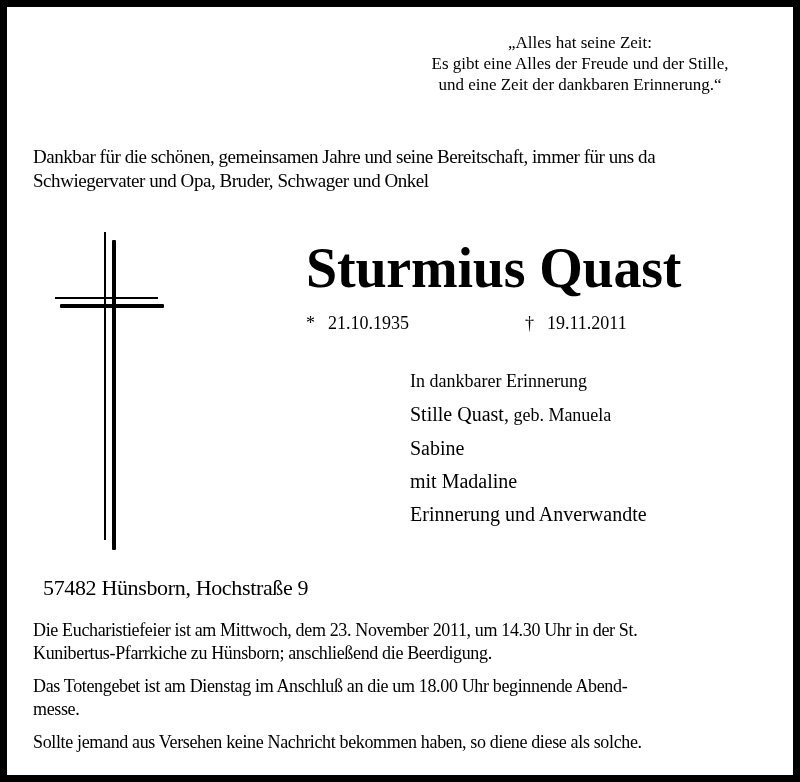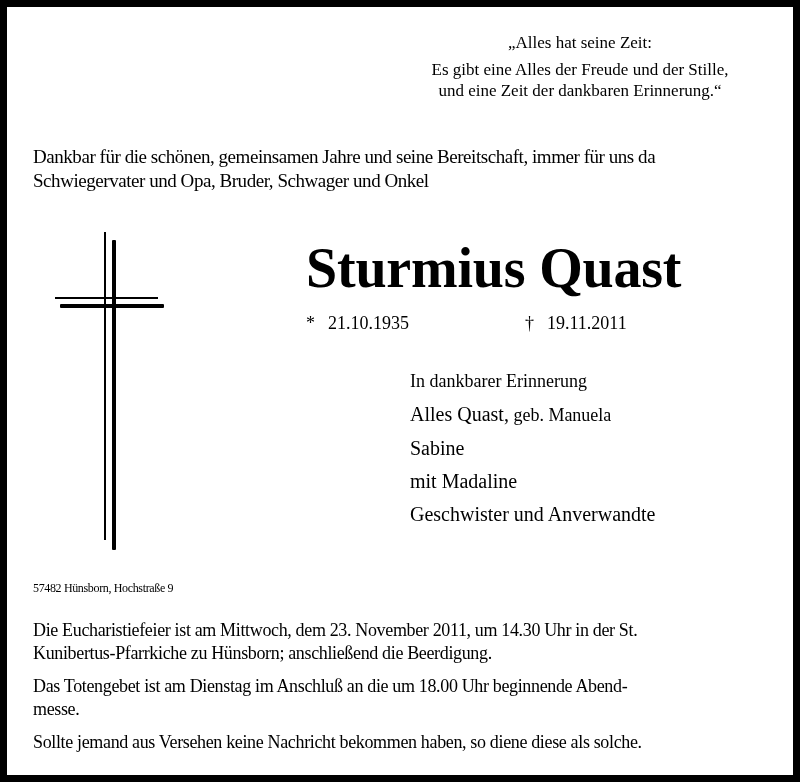--- a/index.html
+++ b/index.html
@@ -5,41 +5,41 @@
     html, body { margin: 0; padding: 0; background: #ffffff; }
     body { width: 800px; height: 782px; position: relative; overflow: hidden; }
     .frame {
       position: absolute; left: 0; top: 0; width: 800px; height: 782px;
       box-sizing: border-box; border: 7px solid #000000; background: #ffffff;
     }
     .serif { font-family: "Liberation Serif", "DejaVu Serif", serif; color: #000; }
     .abs { position: absolute; }
 
     .quote { left: 380px; top: 32px; width: 400px; text-align: center; font-size: 17px; line-height: 21px; }
-    .quote .q-head { display: block; margin-bottom: 6px; font-family: Liberation Serif, serif; }
+    .quote .q-head { display: block; margin-bottom: 0; font-family: Liberation Serif, serif; }
     .quote .q-line { display: block; }
 
     .intro { left: 33px; top: 145px; width: 750px; font-size: 19px; line-height: 24px; letter-spacing: -0.45px; }
     .intro .line { display: block; white-space: nowrap; }
 
     .cross { left: 0; top: 0; width: 200px; height: 600px; }
     .bar { position: absolute; background: #000; }
 
     .name { left: 306px; top: 238px; font-size: 56px; font-weight: bold; line-height: 60px; letter-spacing: -0.2px; white-space: nowrap; }
     .birth { left: 306px; top: 312px; font-size: 18px; line-height: 22px; white-space: nowrap; }
     .death { left: 525px; top: 312px; font-size: 18px; line-height: 22px; white-space: nowrap; }
     .birth .sym, .death .sym { display: inline-block; width: 22px; }
 
     .mourners { left: 410px; top: 370px; width: 380px; }
     .mourners .subtitle { display: block; font-size: 18px; line-height: 22px; margin-bottom: 10px; }
     .mourners .m-item { display: block; font-size: 20px; line-height: 24px; margin-bottom: 9px; }
     .mourners .m-item .suffix { font-size: 18px; }
     .mourners .m-item .l2 { display: block; }
 
-    .address { left: 33px; top: 577px; font-size: 12px; line-height: 22px; letter-spacing: -0.35px; white-space: nowrap; }
+    .address { left: 43px; top: 577px; font-size: 22px; line-height: 22px; letter-spacing: -0.35px; white-space: nowrap; }
     .notice { left: 33px; width: 760px; font-size: 18px; line-height: 23px; letter-spacing: -0.35px; }
     .notice .line { display: block; white-space: nowrap; }
     .n1 { top: 619px; }
     .n2 { top: 675px; }
     .n3 { top: 731px; }
   </style>
 </head>
 <body>
 
 <div class="frame"></div>
@@ -68,30 +68,30 @@
   <span class="sym">*</span><span>21.10.1935</span>
 </div>
 
 <div class="abs serif death">
   <span class="sym">†</span><span>19.11.2011</span>
 </div>
 
 <div class="abs serif mourners">
   <span class="subtitle">In dankbarer Erinnerung</span>
   <span class="m-item">
-    <span>Alles Quast,</span><span class="suffix"> geb. Manuela</span>
+    <span>Stille Quast,</span><span class="suffix"> geb. Manuela</span>
   </span>
   <span class="m-item">
     <span>Sabine</span>
   </span>
   <span class="m-item">
     <span class="l2">mit Madaline</span>
   </span>
   <span class="m-item">
-    <span>Geschwister und Anverwandte</span>
+    <span>Erinnerung und Anverwandte</span>
   </span>
 </div>
 
 <div class="abs serif address">57482 Hünsborn, Hochstraße 9</div>
 
 <div class="abs serif notice n1">
   <span class="line">Die Eucharistiefeier ist am Mittwoch, dem 23. November 2011, um 14.30 Uhr in der St.</span>
   <span class="line">Kunibertus-Pfarrkiche zu Hünsborn; anschließend die Beerdigung.</span>
 </div>
 

